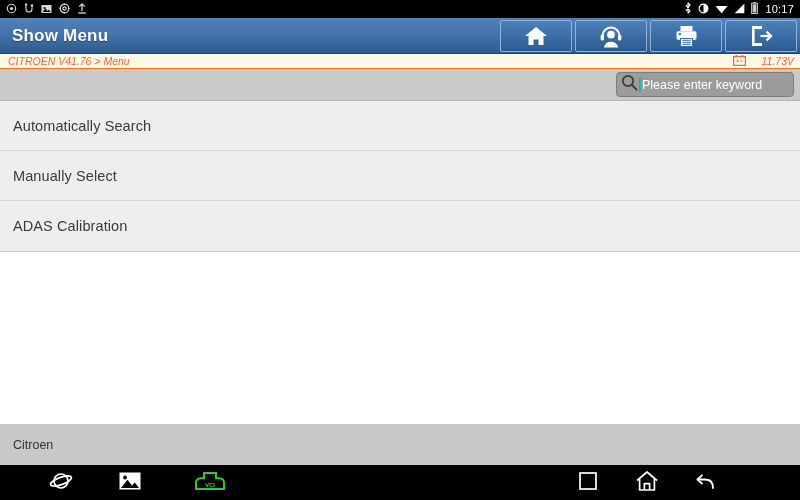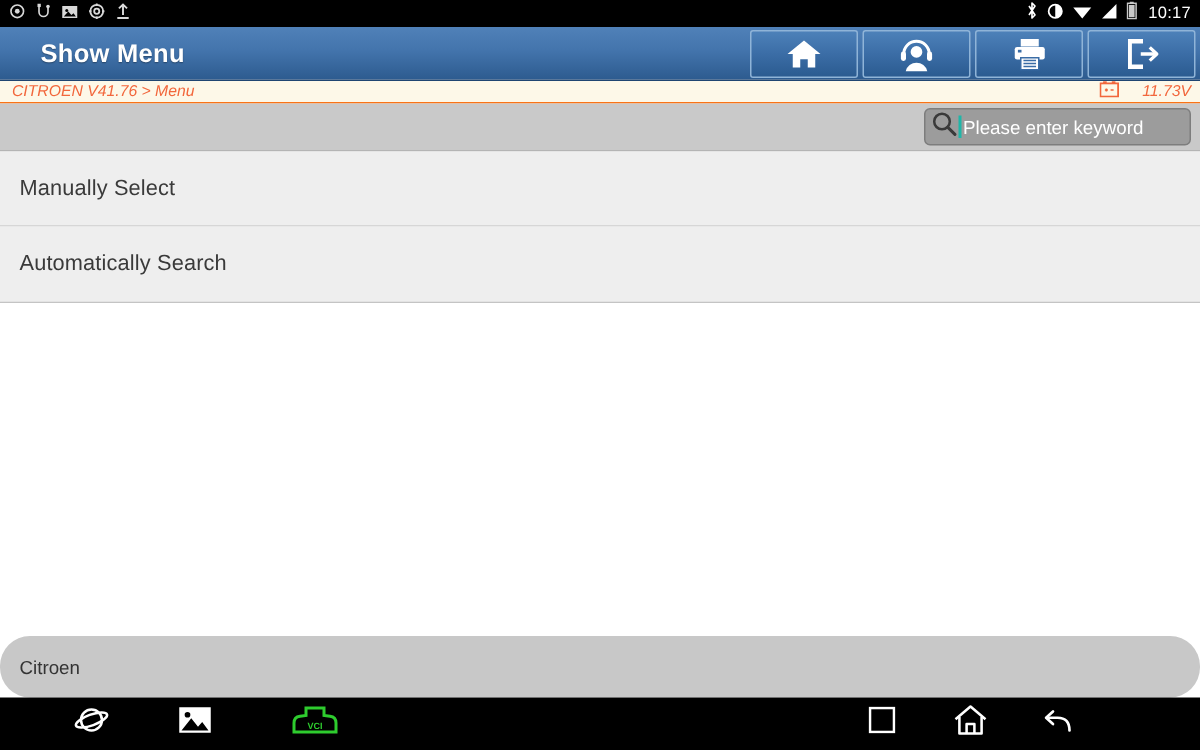--- a/index.html
+++ b/index.html
@@ -57,21 +57,21 @@
     width: 800px; height: 36px;
     background: linear-gradient(to bottom, #5081b8 0%, #4374ac 45%, #2d5b8f 100%);
     border-bottom: 1px solid #1f4571;
     display: flex;
     align-items: center;
   }
   .app-title {
     color: #ffffff;
     font-size: 17px;
     font-weight: bold;
-    padding-left: 27px;
+    padding-left: 12px;
     letter-spacing: 0.2px;
     text-shadow: 0 1px 1px rgba(0,0,0,0.35);
   }
   .toolbar {
     position: absolute;
     right: 3px; top: 2px;
     height: 32px;
     display: flex;
     gap: 3px;
   }
@@ -187,21 +187,20 @@
 
   
   .footer {
     position: absolute;
     top: 424px; left: 0;
     width: 800px; height: 41px;
     background: #c8c8c8;
     display: flex;
     align-items: center;
     padding-left: 13px;
-    border-radius: 20px;
   }
   .footer-text {
     color: #333333;
     font-size: 12.5px;
   }
 
   
   .navbar {
     position: absolute;
     top: 465px; left: 0;
@@ -369,24 +368,27 @@
           <path d="M10.9 10.9 L15.6 15.6" stroke="#3a3a3a" stroke-width="2" stroke-linecap="round"></path>
         </svg>
       </span>
       <span class="caret"></span>
       <span class="search-ph">Please enter keyword</span>
     </div>
   </div>
 
   <div class="menulist">
     <div class="menu-item">
+      <span class="menu-label">Automatically Search</span>
+    </div>
+    <div class="menu-item">
       <span class="menu-label">Manually Select</span>
     </div>
     <div class="menu-item">
-      <span class="menu-label">Automatically Search</span>
+      <span class="menu-label">ADAS Calibration</span>
     </div>
   </div>
 
   <div class="content-blank"></div>
 
   <div class="footer">
     <span class="footer-text">Citroen</span>
   </div>
 
   <div class="navbar">

